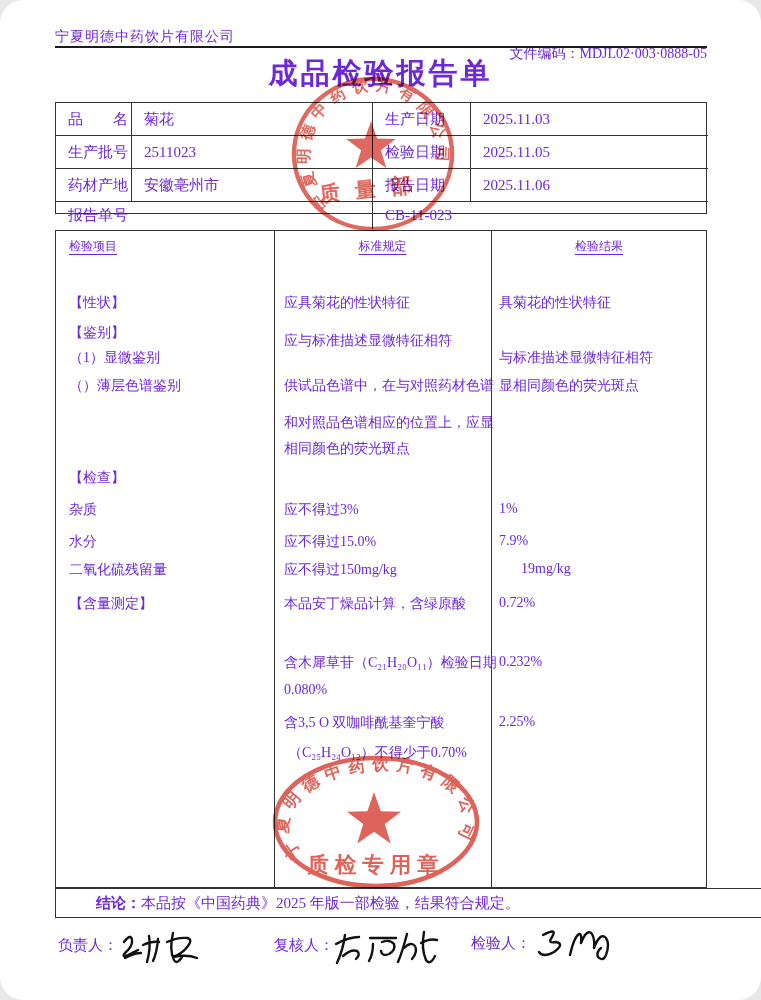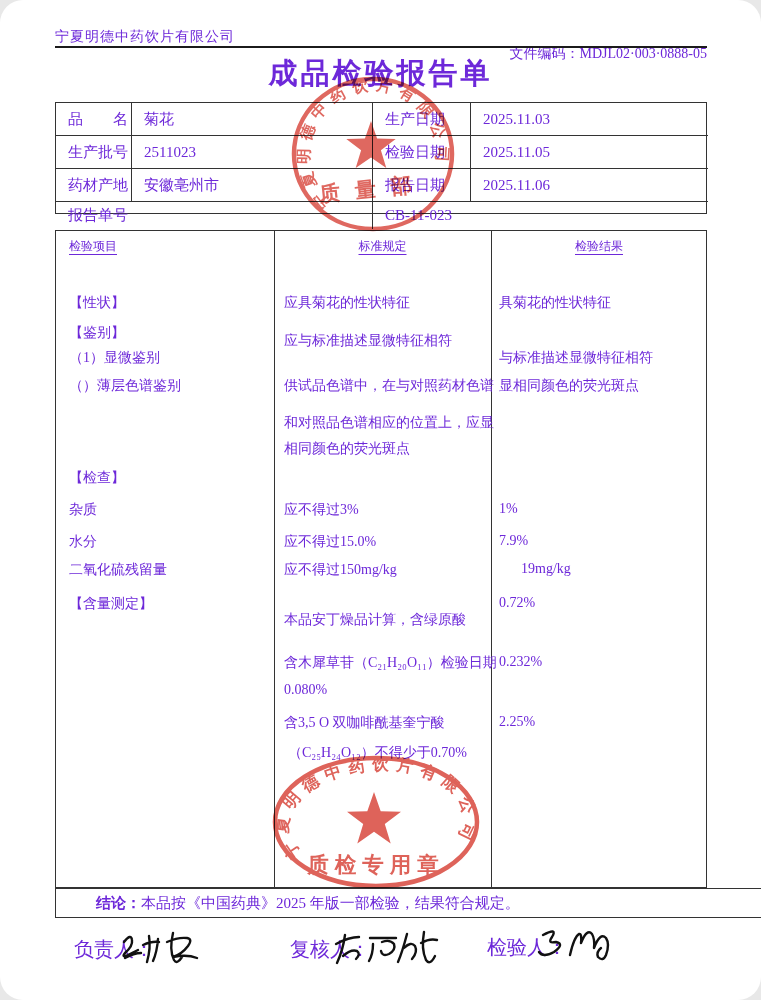--- a/index.html
+++ b/index.html
@@ -28,21 +28,21 @@
   .vline{position:absolute;top:0;bottom:0;width:0;border-left:1px solid #333;}
   .line{position:absolute;font-size:14px;white-space:nowrap;}
   .col-head{font-size:12px;text-decoration:underline;text-underline-offset:4px;}
 
   
   .conclusion{top:888px;left:55px;width:752px;height:30px;border:1px solid #333;border-top:1px solid #333;
     box-sizing:border-box;display:flex;align-items:center;padding-left:40px;font-size:15px;}
   .conclusion .lbl{font-weight:bold;}
 
   
-  .sig-label{font-size:20px;margin-left:16px;}
+  .sig-label{font-size:15px;}
   .sig-svg{position:absolute;}
   .sig-svg path{fill:none;stroke:#111;stroke-width:2.4;stroke-linecap:round;stroke-linejoin:round;}
 
   
   .stamp{position:absolute;pointer-events:none;mix-blend-mode:multiply;}
 </style>
 </head>
 <body>
 
 <div class="page">
@@ -91,21 +91,21 @@
     <div class="line" style="top:364px;left:13px">【含量测定】</div>
 
     <div class="line" style="top:63px;left:228px">应具菊花的性状特征</div>
     <div class="line" style="top:101px;left:228px">应与标准描述显微特征相符</div>
     <div class="line" style="top:146px;left:228px">供试品色谱中，在与对照药材色谱</div>
     <div class="line" style="top:183px;left:228px">和对照品色谱相应的位置上，应显</div>
     <div class="line" style="top:209px;left:228px">相同颜色的荧光斑点</div>
     <div class="line" style="top:270px;left:228px">应不得过3%</div>
     <div class="line" style="top:302px;left:228px">应不得过15.0%</div>
     <div class="line" style="top:330px;left:228px">应不得过150mg/kg</div>
-    <div class="line" style="top:380px;left:228px">本品安丁燥品计算，含绿原酸</div>
+    <div class="line" style="top:364px;left:228px">本品安丁燥品计算，含绿原酸</div>
     <div class="line" style="top:423px;left:228px">含木犀草苷（C₂₁H₂₀O₁₁）检验日期</div>
     <div class="line" style="top:451px;left:228px">0.080%</div>
     <div class="line" style="top:483px;left:228px">含3,5 O 双咖啡酰基奎宁酸</div>
     <div class="line" style="top:513px;left:232px">（C₂₅H₂₄O₁₂）不得少于0.70%</div>
 
     <div class="line" style="top:63px;left:443px">具菊花的性状特征</div>
     <div class="line" style="top:118px;left:443px">与标准描述显微特征相符</div>
     <div class="line" style="top:146px;left:443px">显相同颜色的荧光斑点</div>
     <div class="line" style="top:270px;left:443px">1%</div>
     <div class="line" style="top:302px;left:443px">7.9%</div>

